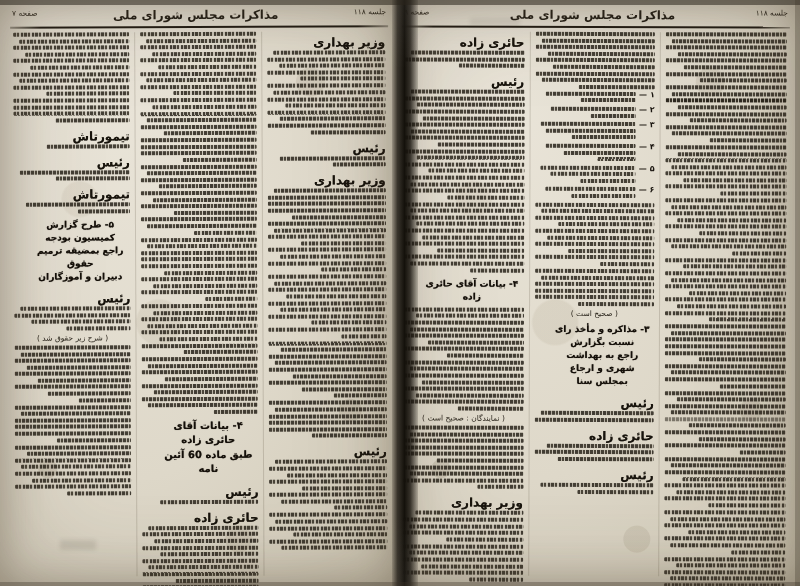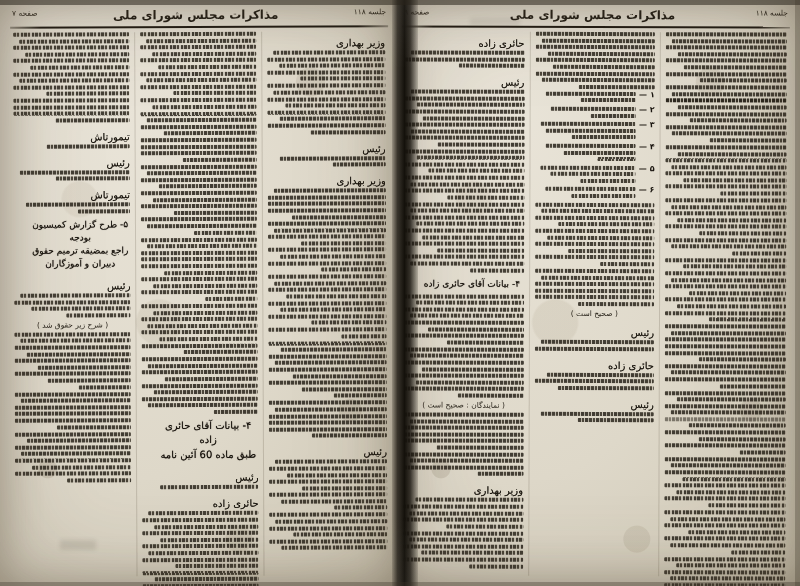--- a/index.html
+++ b/index.html
@@ -102,29 +102,29 @@
   }
   .ln.w95{width:95%} .ln.w90{width:90%} .ln.w85{width:85%}
   .ln.w80{width:80%} .ln.w72{width:72%} .ln.w64{width:64%}
   .ln.w55{width:55%} .ln.w45{width:45%} .ln.w38{width:38%} .ln.full{width:100%}
 
   .ln.faint{opacity:.52}
   .ln.dark{opacity:.93}
 
   
   .speaker{
-    font-size:10px;font-weight:normal;color:#18140d;
+    font-size:12px;font-weight:bold;color:#18140d;
     display:inline-block;margin:1px 0 1px 0;
     letter-spacing:.2px;
     text-shadow:0 0 .6px rgba(25,20,12,.65);
   }
 
   
   .heading{
-    text-align:center;font-weight:normal;color:#140f09;
+    text-align:center;font-weight:bold;color:#140f09;
     font-size:9px;line-height:1.45;
     margin:5px 0 4px 16px;
     letter-spacing:.2px;
     text-shadow:0 0 .7px rgba(20,16,10,.7);
   }
   .heading.big{font-size:10px;}
 
   .numitem{display:flex;gap:3px;direction:rtl;margin-bottom:2px;}
   .numitem .nm{font-size:8px;color:#1b1610;font-weight:bold;flex:0 0 auto;line-height:6px;}
   .numitem .bd{flex:1 1 auto;}
@@ -320,20 +320,25 @@
             <div class="ln full"></div>
               <div class="ln w95"></div>
               <div class="ln full"></div>
             <div class="ln w88"></div>
               <div class="ln full"></div>
               <div class="ln w64"></div>
           </div>
 
           <div class="center-small">( صحیح است )</div>
 
+          <div class="heading">
+            <span>۳- مذاکره و مأخذ رای نسبت بگزارش</span><br>
+            <span>راجع به بهداشت شهری و ارجاع</span><br>
+            <span>بمجلس سنا</span>
+          </div>
 
           <div class="para">
             <span class="speaker">رئیس</span>
             <div class="ln w95"></div><div class="ln full"></div>
           </div>
           <div class="para">
             <span class="speaker">حائری زاده</span>
             <div class="ln w90"></div><div class="ln full"></div><div class="ln w80"></div>
           </div>
           <div class="para">

